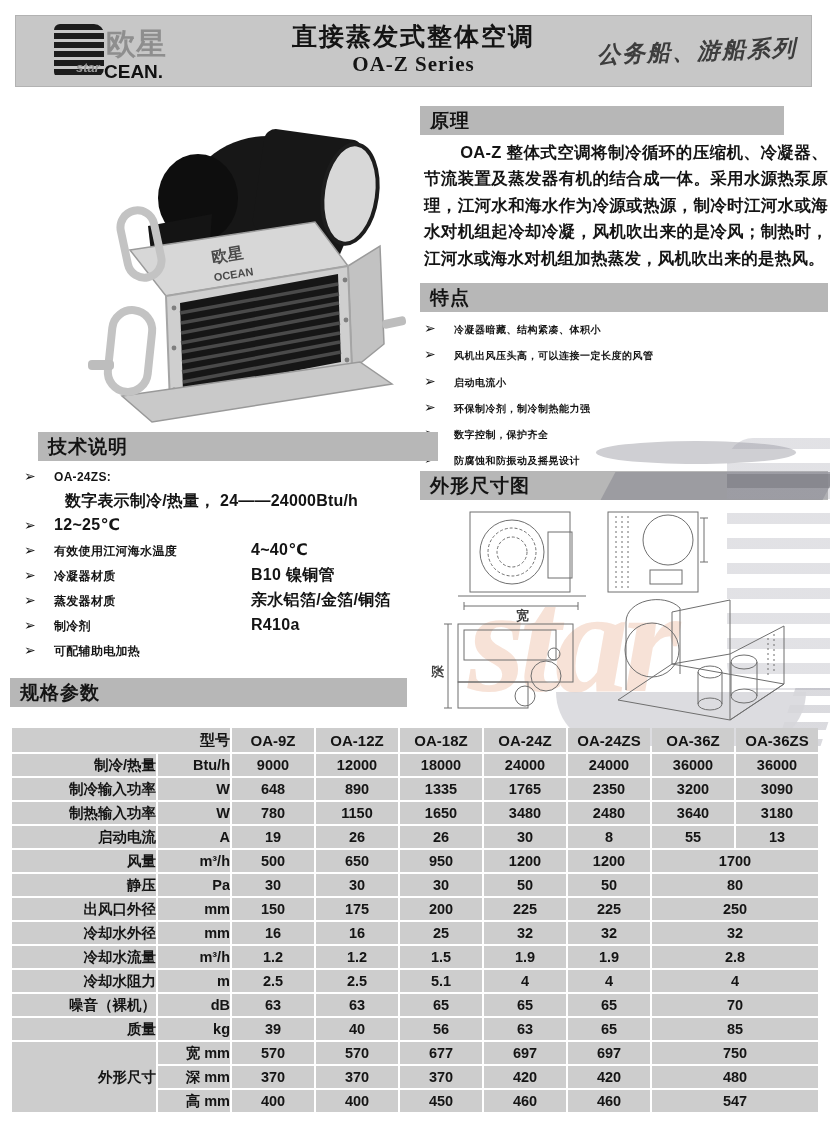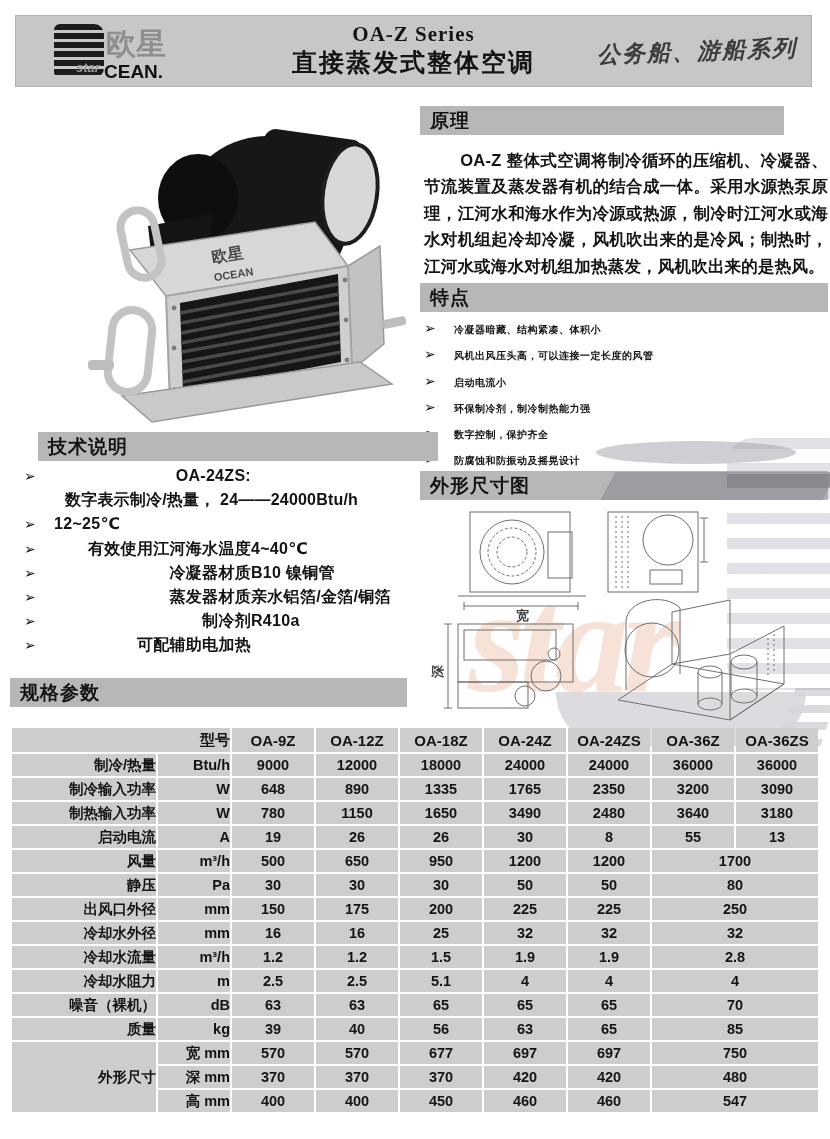--- a/index.html
+++ b/index.html
@@ -18,30 +18,30 @@
           font-size:23px;letter-spacing:2px;color:#3d3d3d;transform:rotate(-2deg);}
   
   .sec-bar{background:#b7b7b7;height:29px;line-height:29px;font-size:19px;letter-spacing:1px;padding-left:10px;box-sizing:border-box;}
   #principle-bar{left:420px;top:106px;width:364px;}
   #features-bar{left:420px;top:283px;width:408px;}
   #dims-bar{left:420px;top:471px;width:408px;}
   #tech-bar{left:10px;top:432px;width:400px;margin-left:28px;}
   #specs-bar{left:10px;top:678px;width:397px;}
   
   #principle-text{left:424px;top:139px;width:404px;font-size:16.5px;line-height:26.4px;
-                  text-align:justify;text-indent:2.2em;letter-spacing:0.2px;margin-top:8px;}
+                  text-align:justify;text-indent:2.2em;letter-spacing:0.2px;}
   
   #features-list{left:424px;top:316px;width:404px;}
   .feat-row{display:flex;align-items:baseline;line-height:24.3px;}
   .bullet{width:30px;flex:0 0 30px;font-size:14px;}
   .feat-text{font-size:10px;letter-spacing:0.5px;}
   
   #tech-content{left:14px;top:464px;width:402px;}
   .tech-row{display:flex;align-items:baseline;line-height:24.2px;padding-left:10px;}
-  .tech-label{font-size:16px;letter-spacing:0.3px;flex:0 0 197px;text-align:right;}
+  .tech-label{font-size:12px;letter-spacing:0.3px;flex:0 0 197px;}
   .tech-value{font-size:16px;letter-spacing:0.3px;}
   .tech-cont{padding-left:51px;line-height:24.2px;font-size:16px;letter-spacing:0.2px;}
   
   #spec-table{border-collapse:separate;border-spacing:2px;table-layout:fixed;width:810px;}
   #spec-table td{background:#cdcdcd;height:22px;padding:0;font-size:14.5px;font-weight:700;white-space:nowrap;overflow:hidden;}
   #spec-table tr.hdr td{height:24px;font-size:15px;}
   td.lbl,td.unit{text-align:right;padding-left:8px;}
   td.val{text-align:center;}
   #table-wrap{left:10px;top:726px;}
   
@@ -77,22 +77,22 @@
         <rect x="0" y="31" width="50" height="6" fill="#1c1c1c"></rect>
         <rect x="0" y="40" width="50" height="6" fill="#1c1c1c"></rect>
         <rect x="0" y="49" width="50" height="6" fill="#1c1c1c"></rect>
       </g>
       <text x="52" y="34" font-size="30" fill="#8e8e8e" font-weight="bold">欧星</text>
       <text x="22" y="52" font-size="13" fill="#9a9a9a" font-style="italic">star</text>
       <text x="50" y="58" font-size="19" fill="#111111" font-weight="bold">CEAN.</text>
     </svg>
   </div>
   <div class="abs" id="titles">
+    <div id="title-cn">直接蒸发式整体空调</div>
     <div id="title-en">OA-Z Series</div>
-    <div id="title-cn">直接蒸发式整体空调</div>
   </div>
   <div class="abs" id="series">公务船、游船系列</div>
 </div>
 
 <svg class="abs" style="left:30px;top:98px;" width="390" height="328" viewBox="0 0 390 328">
 
   <g>
     <path d="M152,150 C138,70 200,28 258,40 C305,50 325,85 322,128 L305,168 L168,178 Z" fill="#171717"></path>
     <rect x="228" y="36" width="100" height="104" rx="12" fill="#171717" transform="rotate(8 278 88)"></rect>
     <ellipse cx="320" cy="96" rx="27" ry="50" fill="#d8d8d8" stroke="#1d1d1d" stroke-width="4" transform="rotate(8 320 96)"></ellipse>
@@ -321,21 +321,21 @@
           <td class="val">2350</td>
           <td class="val">3200</td>
           <td class="val">3090</td>
         </tr>
         <tr>
           <td class="lbl">制热输入功率</td>
           <td class="unit">W</td>
           <td class="val">780</td>
           <td class="val">1150</td>
           <td class="val">1650</td>
-          <td class="val">3490</td>
+          <td class="val">3480</td>
           <td class="val">2480</td>
           <td class="val">3640</td>
           <td class="val">3180</td>
         </tr>
         <tr>
           <td class="lbl">启动电流</td>
           <td class="unit">A</td>
           <td class="val">19</td>
           <td class="val">26</td>
           <td class="val">26</td>

